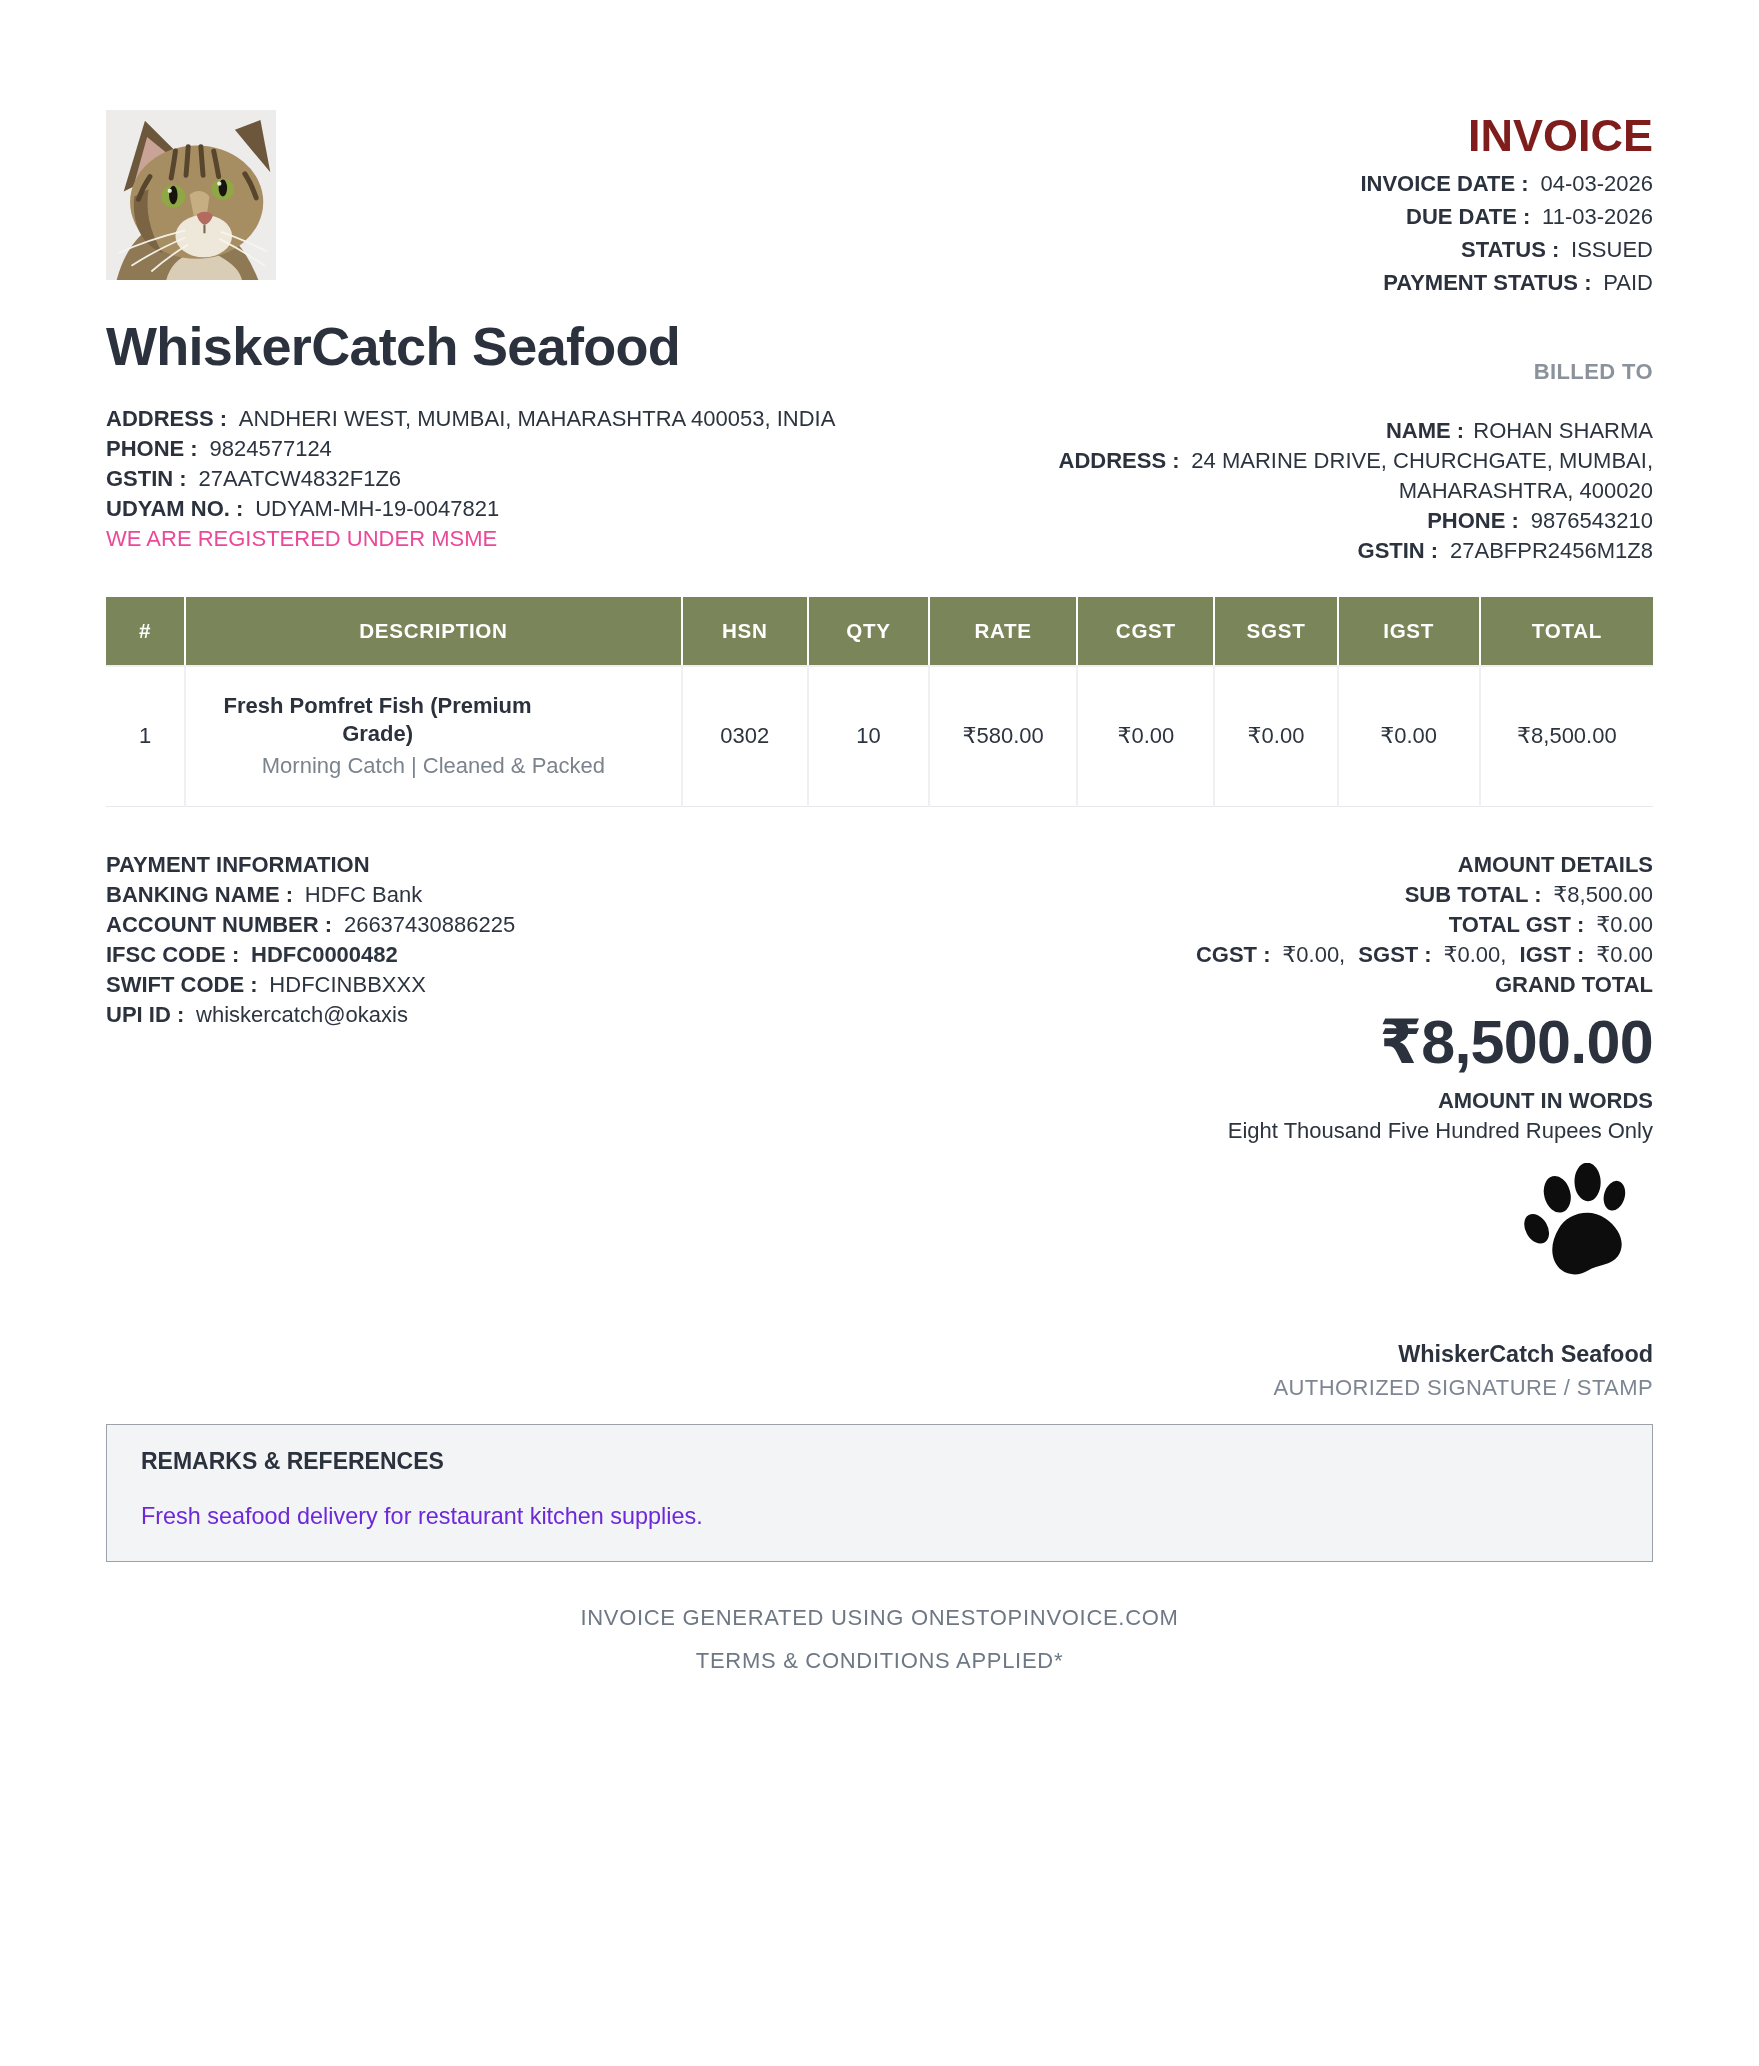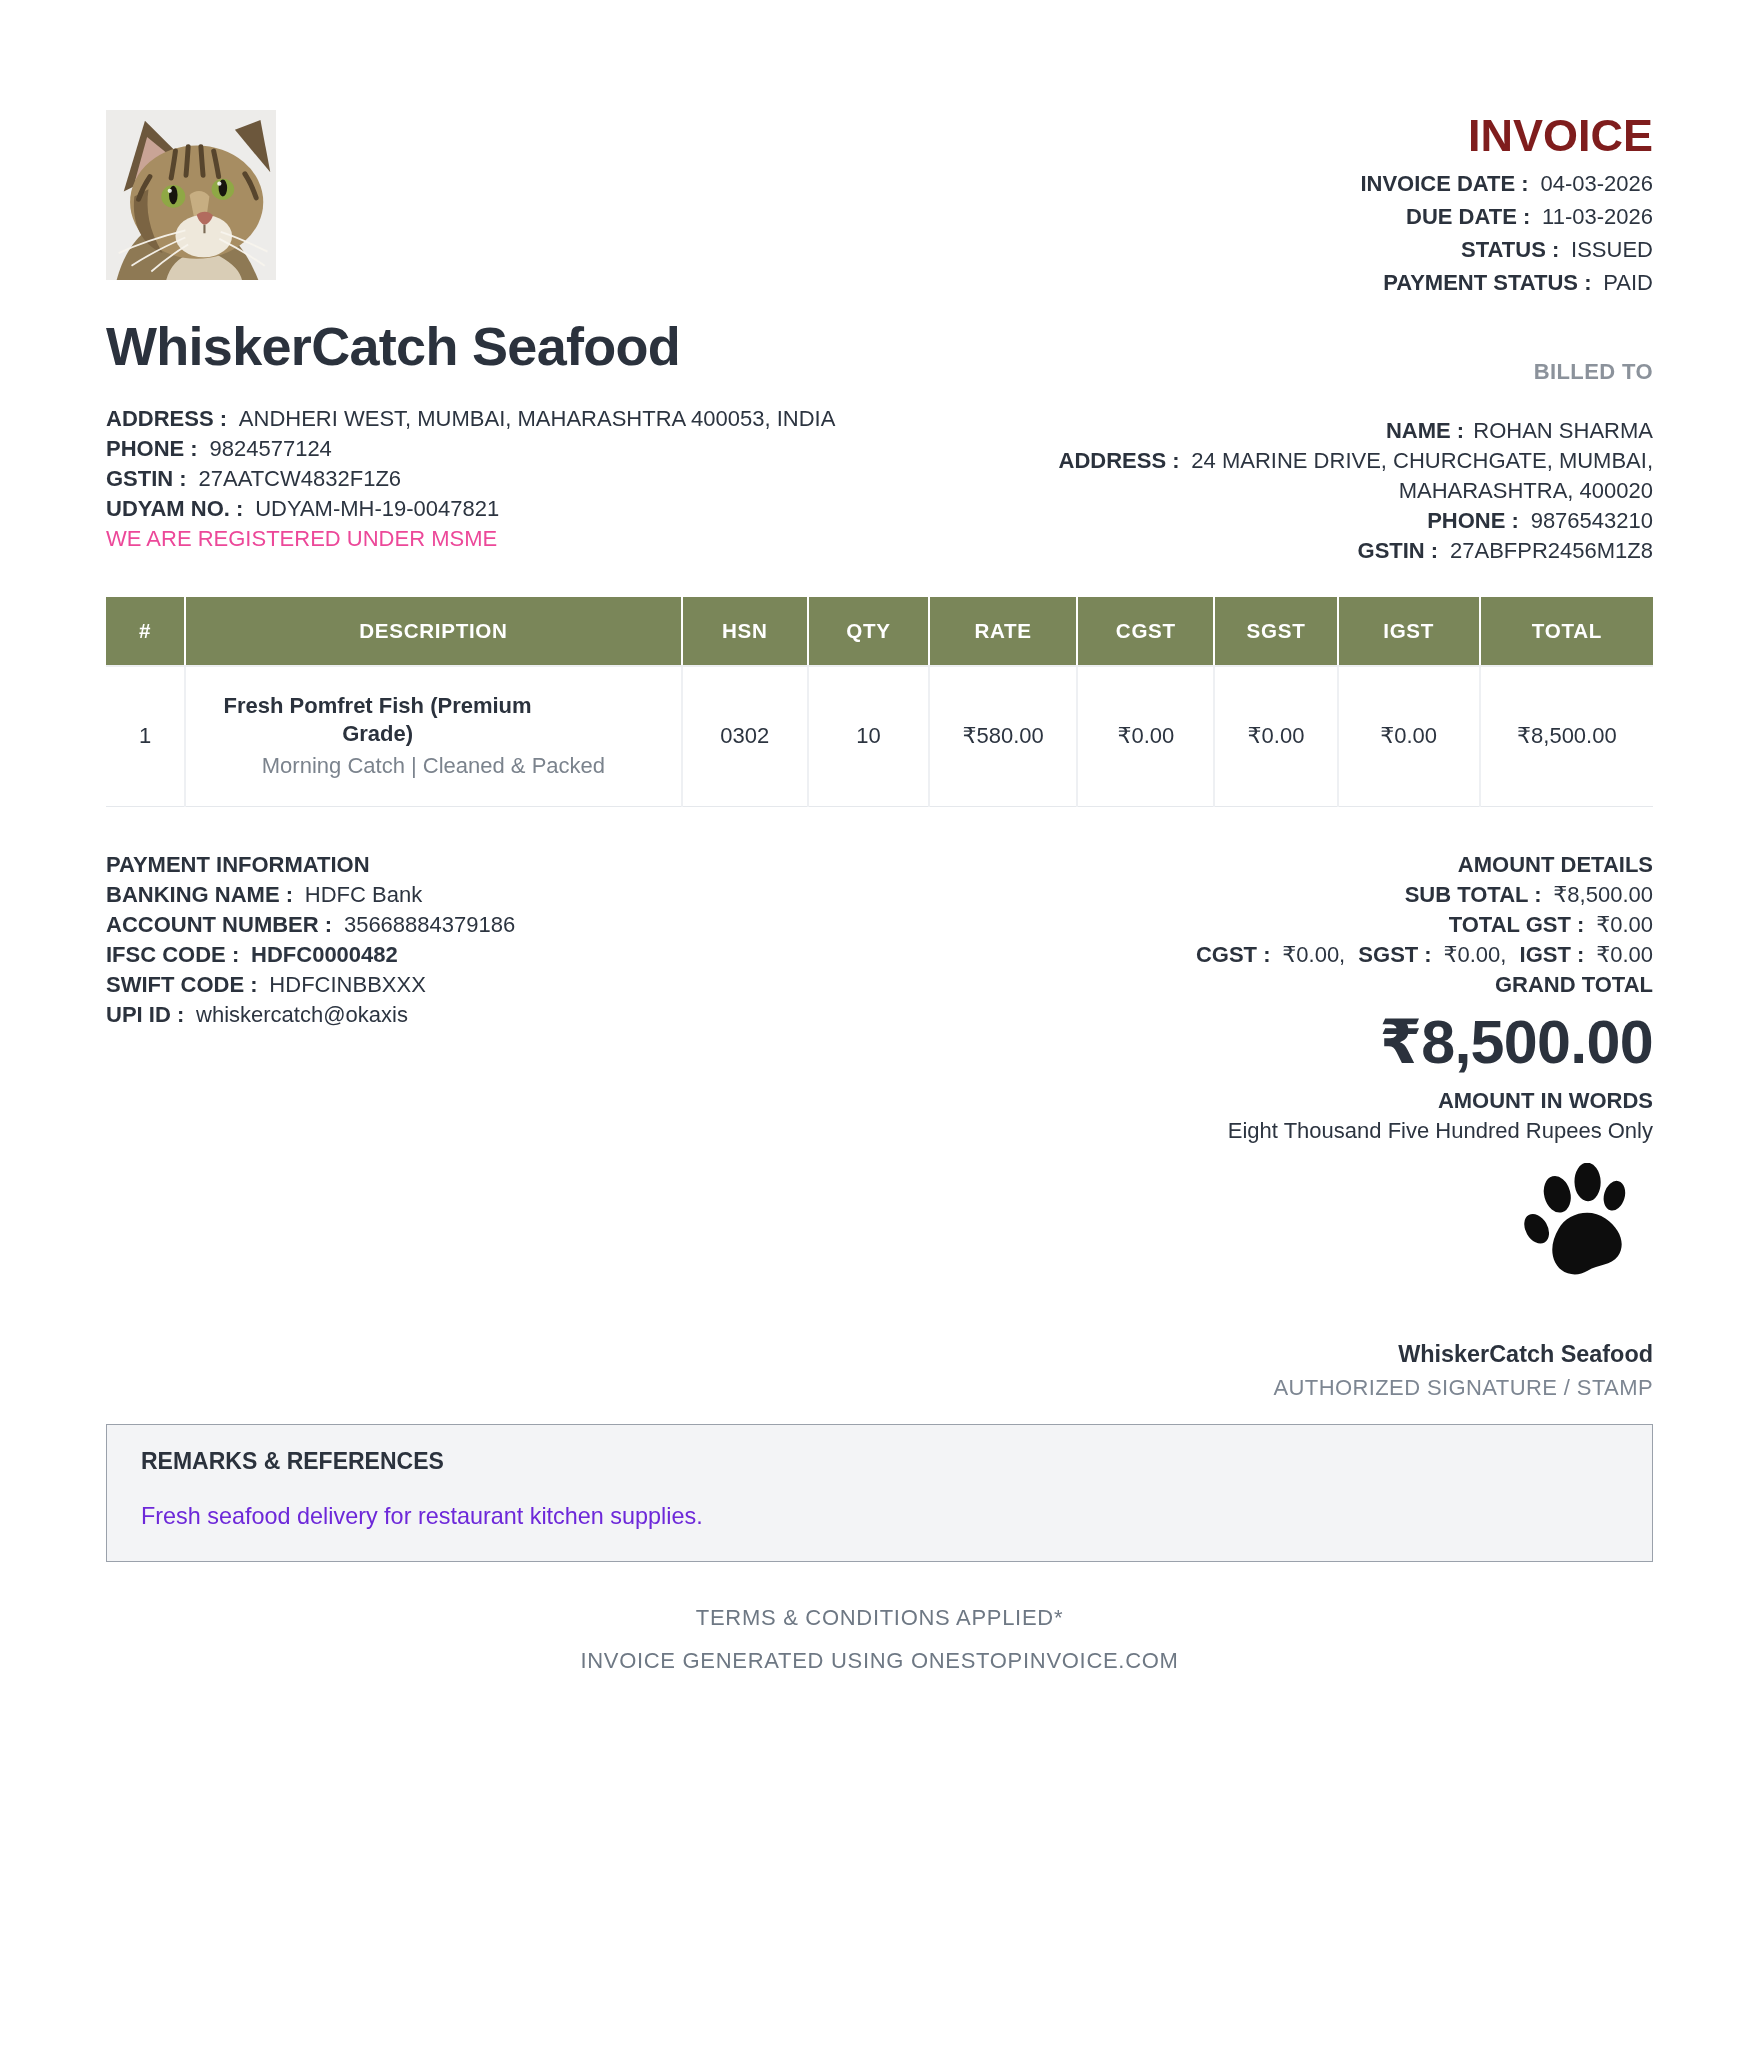--- a/index.html
+++ b/index.html
@@ -277,21 +277,21 @@
   <div class="mid">
 
     <div class="pay-block">
       <div class="label">PAYMENT INFORMATION</div>
       <div>
         <span class="label">BANKING NAME :</span>
         <span style="margin-left: 5.7px;">HDFC Bank</span>
       </div>
       <div>
         <span class="label">ACCOUNT NUMBER :</span>
-        <span style="margin-left: 5.7px;">35668884379186</span>
+        <span style="margin-left: 5.7px;">26637430886225</span>
       </div>
       <div>
         <span class="label">IFSC CODE :</span>
         <span style="margin-left: 5.7px; font-weight: bold;">HDFC0000482</span>
       </div>
       <div>
         <span class="label">SWIFT CODE :</span>
         <span style="margin-left: 5.7px;">HDFCINBBXXX</span>
       </div>
       <div>
@@ -338,18 +338,18 @@
     <div class="sig-name">WhiskerCatch Seafood</div>
     <div class="sig-caption">AUTHORIZED SIGNATURE / STAMP</div>
   </div>
 
   <div class="remarks">
     <div class="remarks-heading">REMARKS &amp; REFERENCES</div>
     <div class="remarks-text">Fresh seafood delivery for restaurant kitchen supplies.</div>
   </div>
 
   <div class="footer">
+    <div>INVOICE GENERATED USING ONESTOPINVOICE.COM</div>
     <div>TERMS &amp; CONDITIONS APPLIED*</div>
-    <div>INVOICE GENERATED USING ONESTOPINVOICE.COM</div>
   </div>
 
 </div>
 
 
 </body></html>

